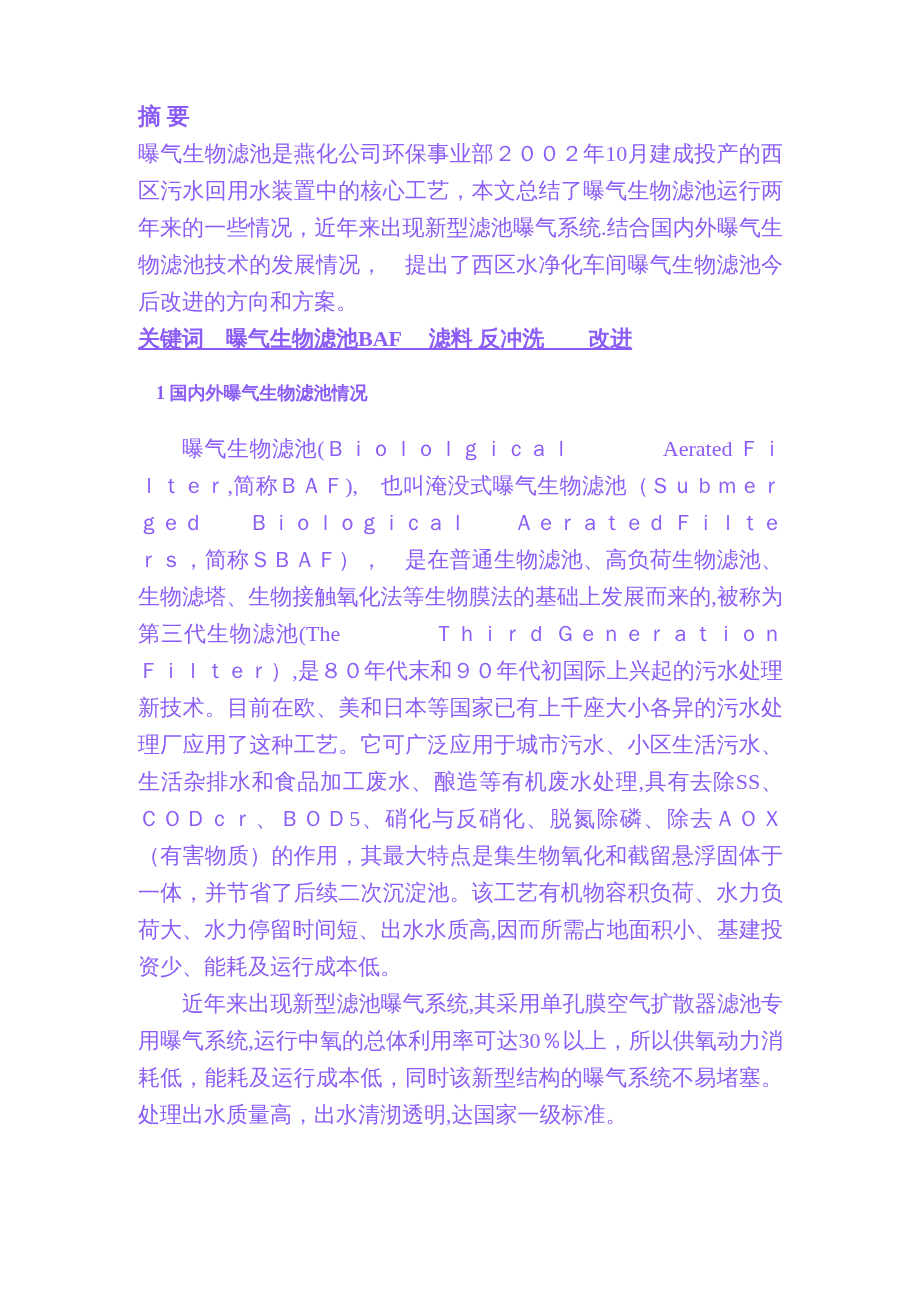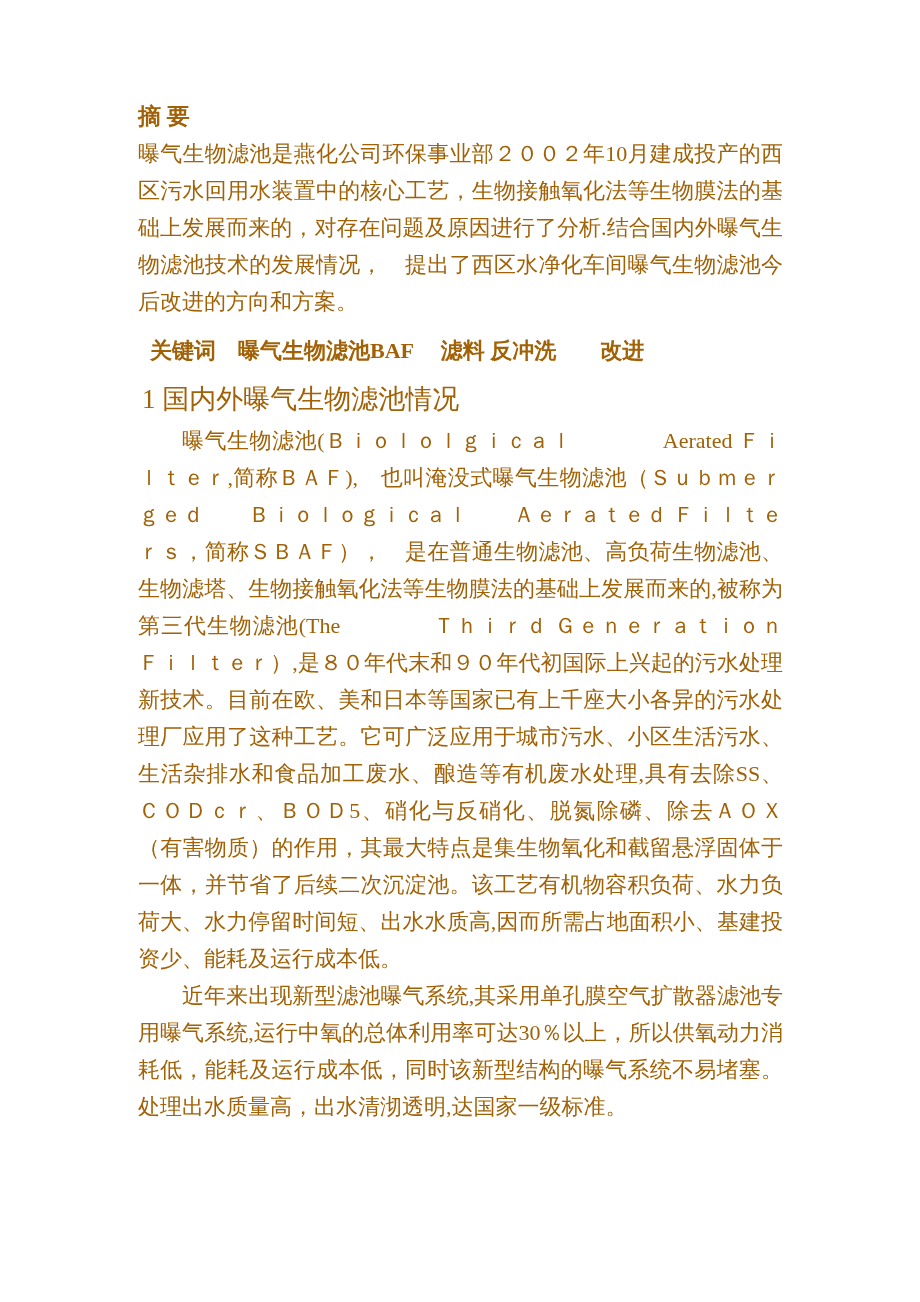--- a/index.html
+++ b/index.html
@@ -9,21 +9,21 @@
   }
   .page {
     position: relative;
     width: 920px;
     height: 1302px;
     margin: 0 auto;
     background: #ffffff;
     box-sizing: border-box;
     padding: 98px 137px 40px 138px;
     font-family: "Liberation Serif", "DejaVu Serif", serif;
-    color: #a16207;
+    color: #8b5cf6;
     overflow: hidden;
   }
   .doc-heading {
     margin: 0;
     font-size: 23px;
     font-weight: bold;
     line-height: 37px;
     text-align: left;
   }
   .doc-body {
@@ -32,48 +32,49 @@
     font-weight: normal;
     line-height: 37px;
     text-align: justify;
     text-justify: inter-ideograph;
     word-break: break-all;
   }
   .doc-body.indent {
     text-indent: 2em;
   }
   .keywords-line {
-    margin: 12px;
+    margin: 0;
     font-size: 22px;
     line-height: 37px;
     font-weight: bold;
     text-align: left;
+    text-decoration: underline;
   }
   .kw-label {
     font-weight: bold;
   }
   .kw-text {
     font-weight: bold;
   }
   .section-heading {
-    margin: 4px;
-    font-size: 27px;
-    font-weight: normal;
+    margin: 18px;
+    font-size: 18px;
+    font-weight: bold;
     line-height: 37px;
     text-align: left;
   }
 </style>
 </head>
 <body>
 
 <div class="page">
 
   <h2 class="doc-heading">摘 要</h2>
 
-  <p class="doc-body">曝气生物滤池是燕化公司环保事业部２００２年10月建成投产的西区污水回用水装置中的核心工艺，生物接触氧化法等生物膜法的基础上发展而来的，对存在问题及原因进行了分析.结合国内外曝气生物滤池技术的发展情况，　提出了西区水净化车间曝气生物滤池今后改进的方向和方案。</p>
+  <p class="doc-body">曝气生物滤池是燕化公司环保事业部２００２年10月建成投产的西区污水回用水装置中的核心工艺，本文总结了曝气生物滤池运行两年来的一些情况，近年来出现新型滤池曝气系统.结合国内外曝气生物滤池技术的发展情况，　提出了西区水净化车间曝气生物滤池今后改进的方向和方案。</p>
 
   <p class="keywords-line">
     <span class="kw-label">关键词</span><span class="kw-text">　曝气生物滤池BAF　 滤料 反冲洗　　改进</span>
   </p>
 
   <h2 class="section-heading">1  国内外曝气生物滤池情况</h2>
 
   <p class="doc-body indent">曝气生物滤池(Ｂｉｏｌｏｌｇｉｃａｌ　　　　Aerated Ｆｉｌｔｅｒ,简称ＢＡＦ),　也叫淹没式曝气生物滤池（Ｓｕｂｍｅｒｇｅｄ　　Ｂｉｏｌｏｇｉｃａｌ　　Ａｅｒａｔｅｄ Ｆｉｌｔｅｒｓ，简称ＳＢＡＦ），　是在普通生物滤池、高负荷生物滤池、生物滤塔、生物接触氧化法等生物膜法的基础上发展而来的,被称为第三代生物滤池(The　　　　Ｔｈｉｒｄ Ｇｅｎｅｒａｔｉｏｎ Ｆｉｌｔｅｒ）,是８０年代末和９０年代初国际上兴起的污水处理新技术。目前在欧、美和日本等国家已有上千座大小各异的污水处理厂应用了这种工艺。它可广泛应用于城市污水、小区生活污水、生活杂排水和食品加工废水、酿造等有机废水处理,具有去除SS、ＣＯＤｃｒ、ＢＯＤ5、硝化与反硝化、脱氮除磷、除去ＡＯＸ（有害物质）的作用，其最大特点是集生物氧化和截留悬浮固体于一体，并节省了后续二次沉淀池。该工艺有机物容积负荷、水力负荷大、水力停留时间短、出水水质高,因而所需占地面积小、基建投资少、能耗及运行成本低。</p>
 
   <p class="doc-body indent">近年来出现新型滤池曝气系统,其采用单孔膜空气扩散器滤池专用曝气系统,运行中氧的总体利用率可达30％以上，所以供氧动力消耗低，能耗及运行成本低，同时该新型结构的曝气系统不易堵塞。处理出水质量高，出水清沏透明,达国家一级标准。</p>

